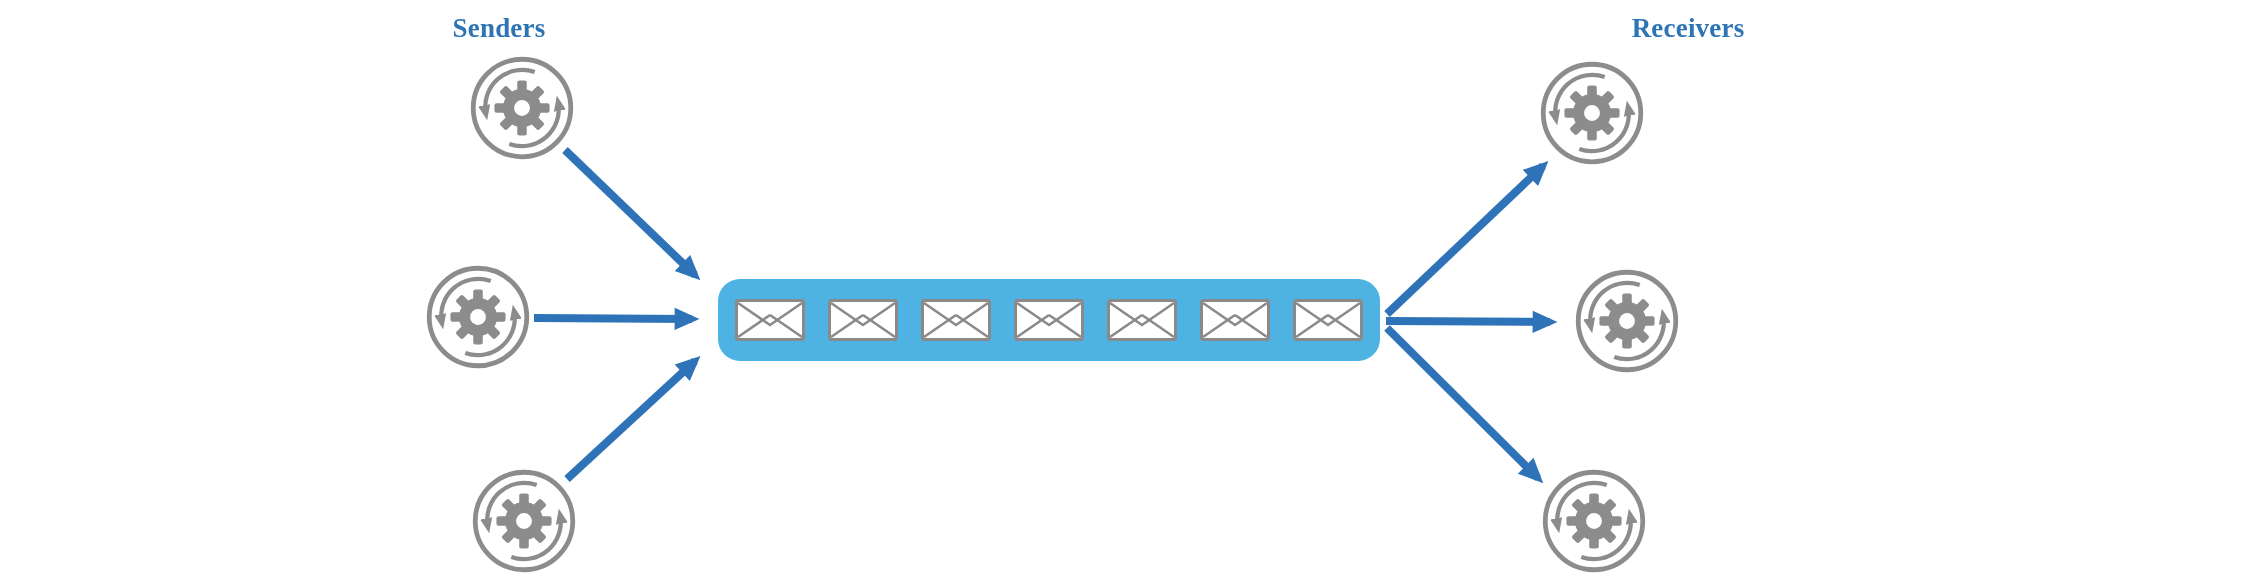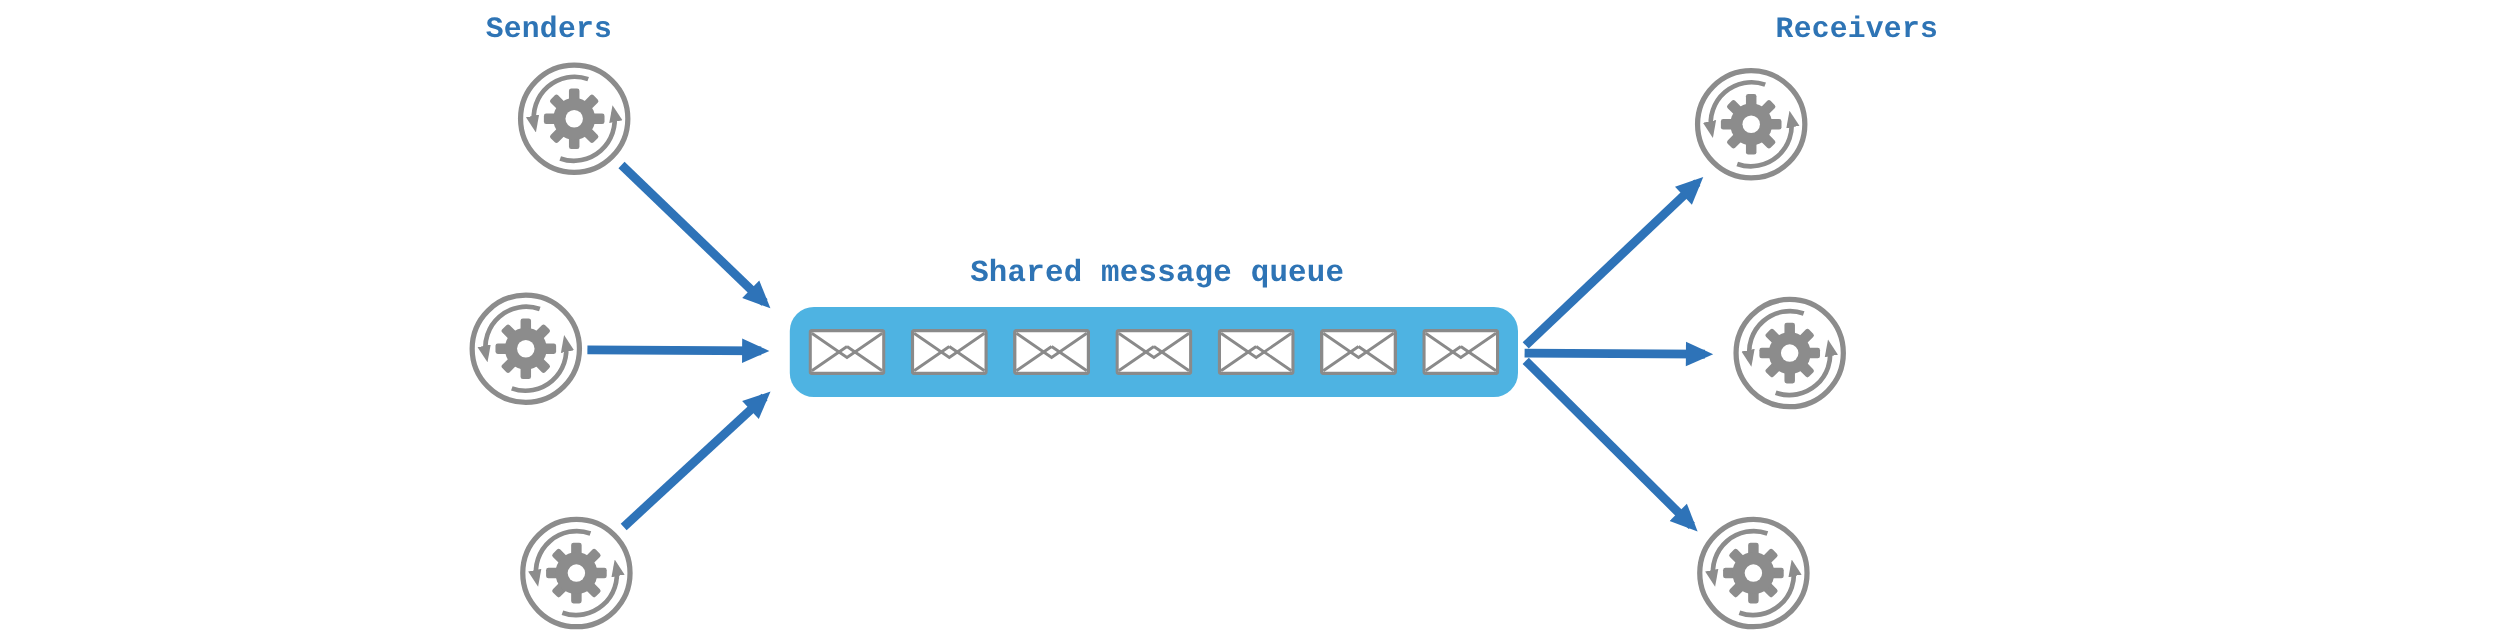--- a/index.html
+++ b/index.html
@@ -1,21 +1,21 @@
 <!DOCTYPE html>
 <html style="--bg: #ffffff; --label-blue: #2e74b5; --queue-fill: #4eb3e2;"><head>
 <meta charset="utf-8">
 <style>
   html, body { margin: 0; padding: 0; background: #ffffff; }
   #stage {
     position: relative;
     width: 2082px;
     height: 582px;
     background: var(--bg, #ffffff);
-    font-family: Liberation Mono, monospace;
+    font-family: Liberation Serif, serif;
     overflow: hidden;
   }
   .diagram-label {
     position: absolute;
     transform: translateX(-50%);
     font-weight: bold;
     color: var(--label-blue, #2e74b5);
     white-space: nowrap;
     letter-spacing: 0.2px;
   }
@@ -84,21 +84,20 @@
       <symbol id="envelope-sym" viewBox="0 0 70 42">
         <rect x="1.5" y="1.5" width="67" height="39" rx="2" fill="#ffffff" stroke="#8a8a8a" stroke-width="3"></rect>
         <path d="M 3,4 L 35,26 L 67,4" fill="none" stroke="#8a8a8a" stroke-width="2.6"></path>
         <path d="M 3,38 L 35,16 M 67,38 L 35,16" fill="none" stroke="#8a8a8a" stroke-width="2.6"></path>
       </symbol>
     </defs>
   </svg>
 
   <div class="diagram-label col-label" style="left:499px">Senders</div>
   <div class="diagram-label col-label" style="left:1688px">Receivers</div>
-  <div class="diagram-label queue-label" style="left:1052px">Shared message queue</div>
 
   <div class="node" style="left:469px; top:55px">
     <svg viewBox="0 0 100 100">
         <use href="#gear-sym"></use>
       </svg>
   </div>
   <div class="node" style="left:425px; top:264px">
     <svg viewBox="0 0 100 100">
         <use href="#gear-sym"></use>
       </svg>

